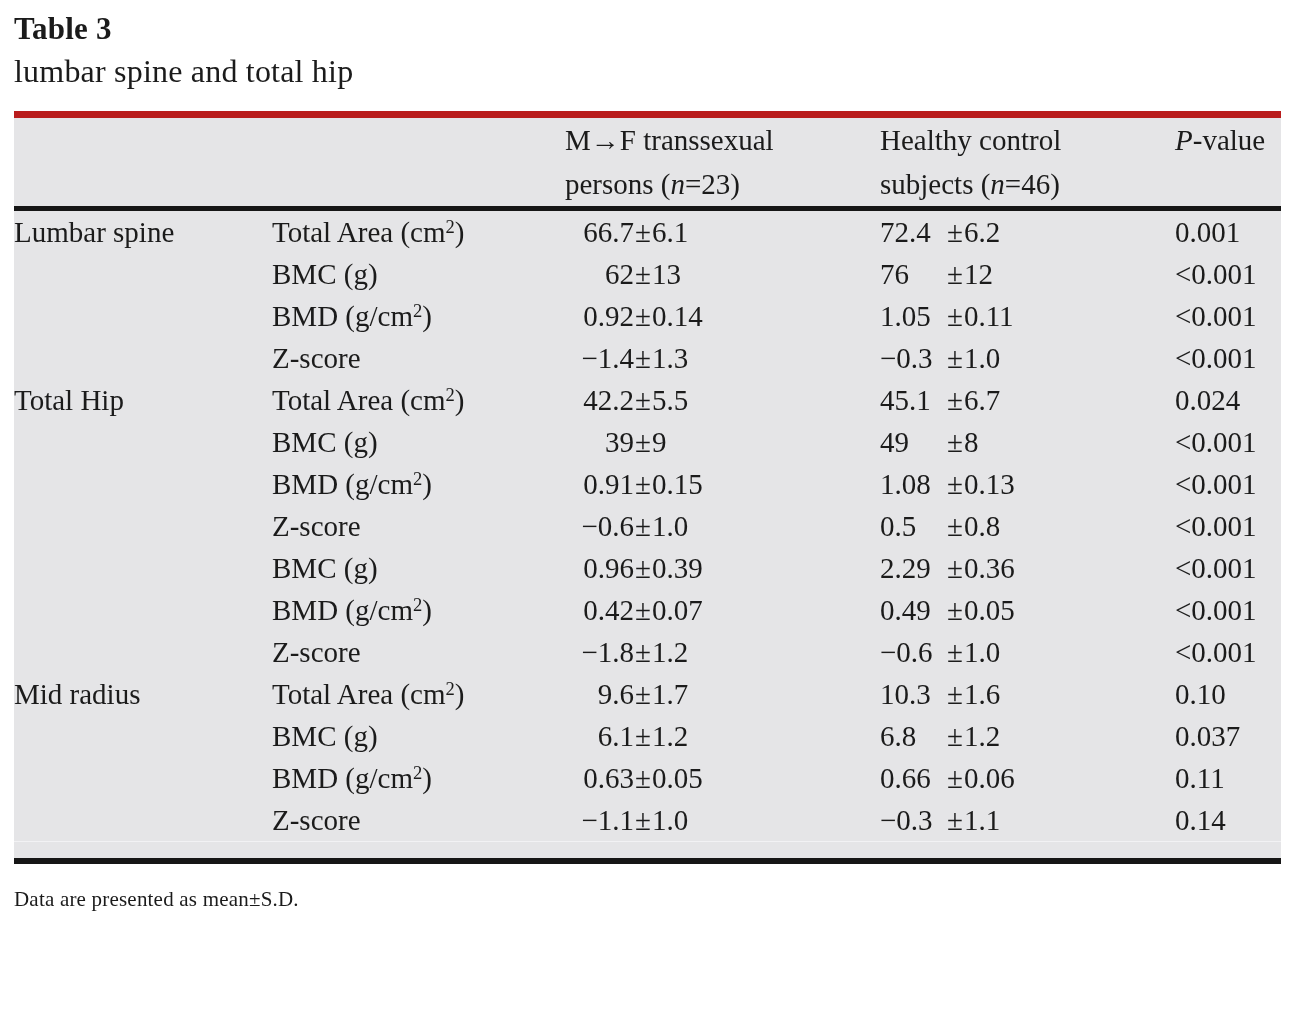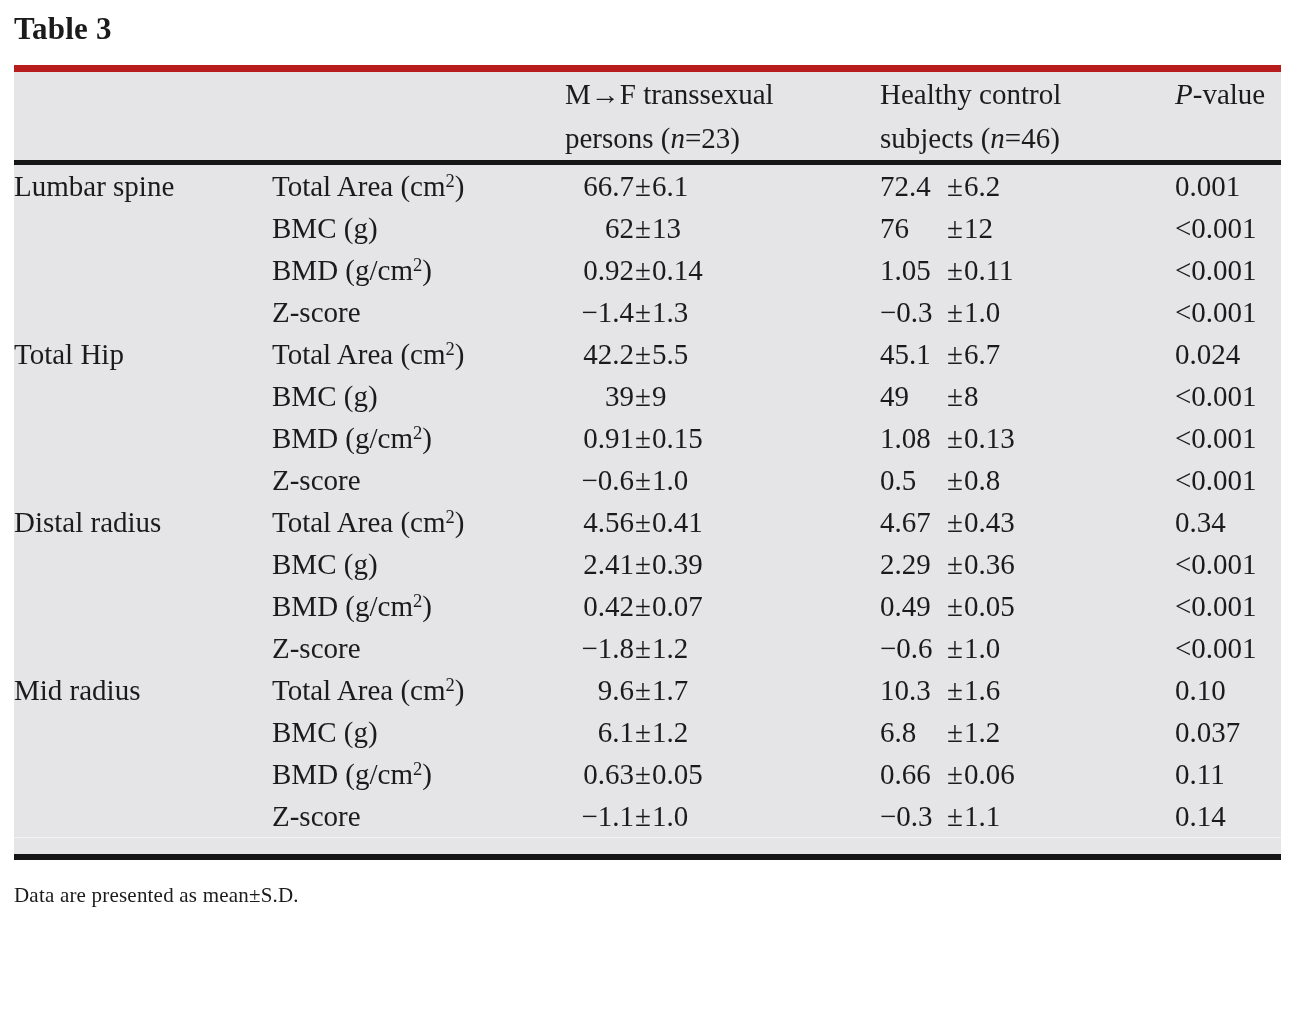--- a/index.html
+++ b/index.html
@@ -90,20 +90,21 @@
   }
 </style>
 </head>
 <body>
 
 <div class="page">
 
   <div class="table-title">Table 3</div>
 
   <div class="table-caption">
+    <div class="caption-l2">lumbar spine and total hip</div>
   </div>
 
   <table class="dxa">
     <colgroup>
       <col style="width:258px">
         <col style="width:293px">
         <col style="width:315px">
         <col style="width:295px">
         <col style="width:106px">
     </colgroup>
@@ -176,30 +177,23 @@
       </tr>
       <tr>
         <td class="c1"></td>
         <td class="c2"><span>Z-score</span><sup></sup><span></span></td>
         <td class="c3 num"><span class="nl">−0.6</span><span class="pm">±</span><span class="nr">1.0</span></td>
         <td class="c4 num"><span class="nl4">0.5</span><span class="pm">±</span><span class="nr">0.8</span></td>
         <td class="c5">&lt;0.001</td>
       </tr>
 
       <tr>
-        <td class="c1">Distal radius</td>
-        <td class="c2"><span>Total Area (cm</span><sup>2</sup><span>)</span></td>
-        <td class="c3 num"><span class="nl">4.56</span><span class="pm">±</span><span class="nr">0.41</span></td>
-        <td class="c4 num"><span class="nl4">4.67</span><span class="pm">±</span><span class="nr">0.43</span></td>
-        <td class="c5">0.34</td>
-      </tr>
-      <tr>
-        <td class="c1"></td>
-        <td class="c2"><span>BMC (g)</span><sup></sup><span></span></td>
-        <td class="c3 num"><span class="nl">2.41</span><span class="pm">±</span><span class="nr">0.39</span></td>
+        <td class="c1"></td>
+        <td class="c2"><span>BMC (g)</span><sup></sup><span></span></td>
+        <td class="c3 num"><span class="nl">0.96</span><span class="pm">±</span><span class="nr">0.39</span></td>
         <td class="c4 num"><span class="nl4">2.29</span><span class="pm">±</span><span class="nr">0.36</span></td>
         <td class="c5">&lt;0.001</td>
       </tr>
       <tr>
         <td class="c1"></td>
         <td class="c2"><span>BMD (g/cm</span><sup>2</sup><span>)</span></td>
         <td class="c3 num"><span class="nl">0.42</span><span class="pm">±</span><span class="nr">0.07</span></td>
         <td class="c4 num"><span class="nl4">0.49</span><span class="pm">±</span><span class="nr">0.05</span></td>
         <td class="c5">&lt;0.001</td>
       </tr>

